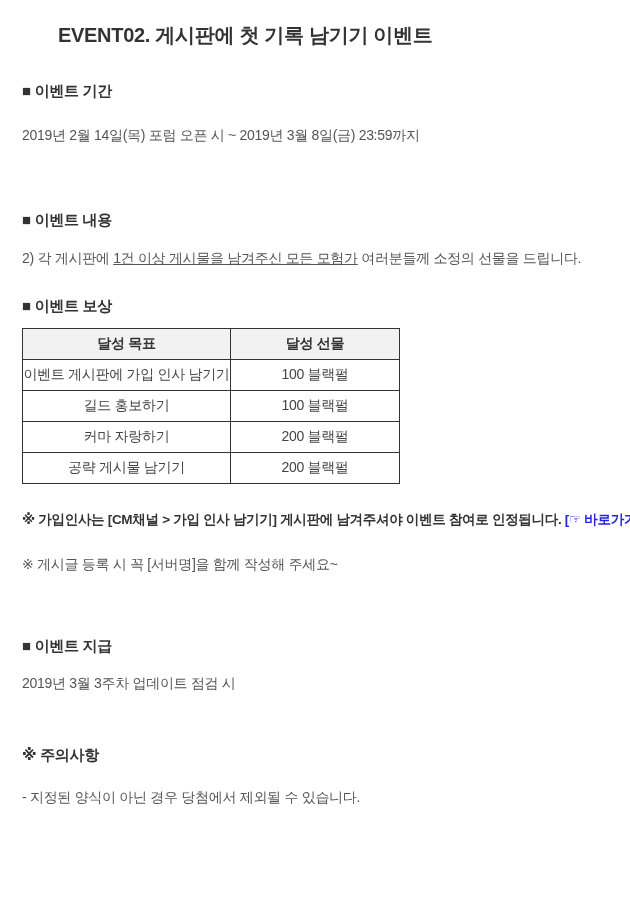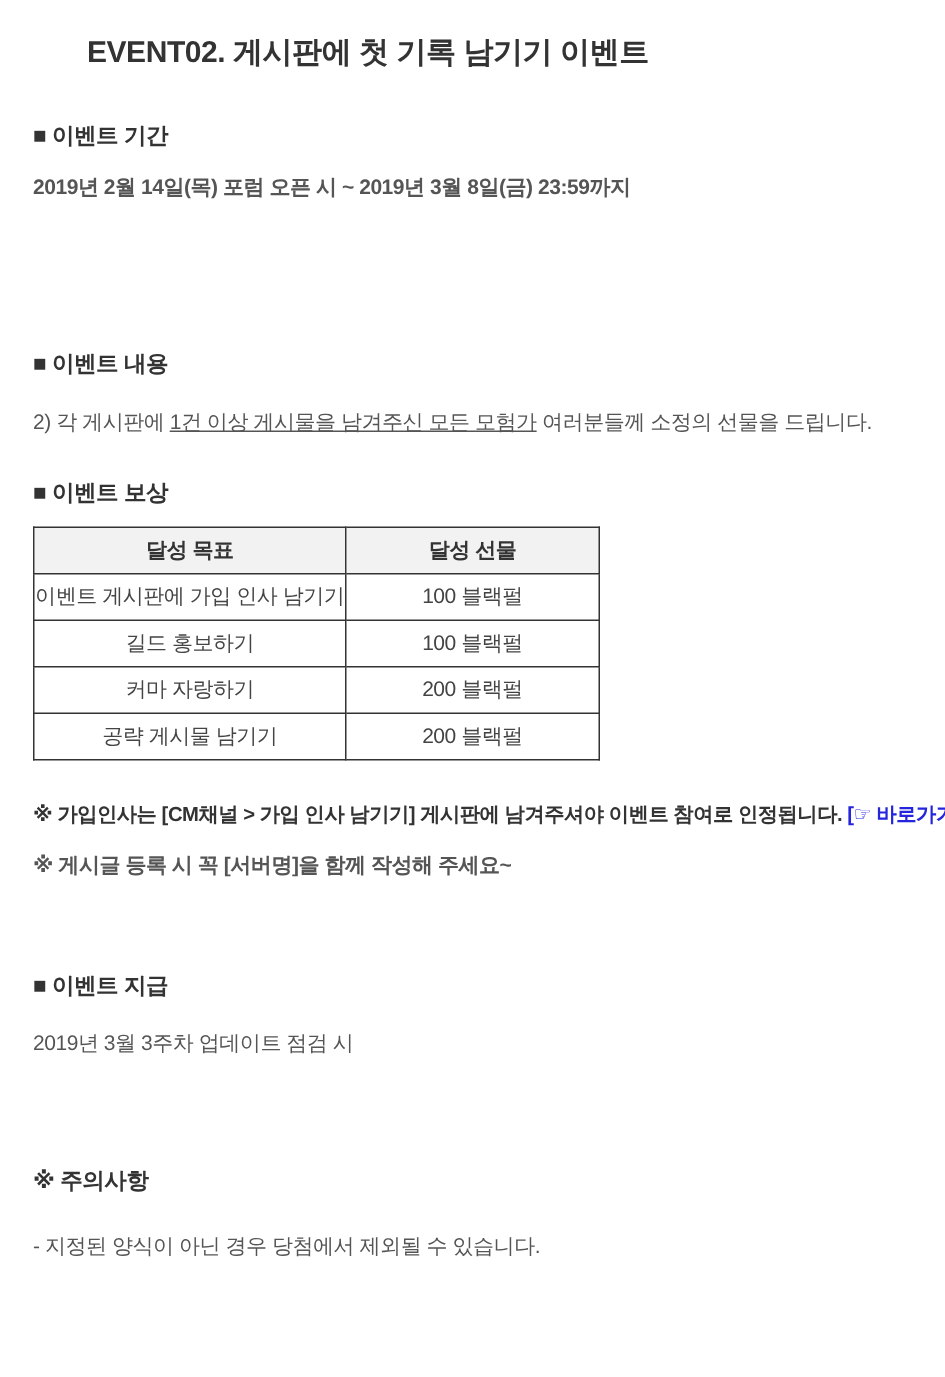--- a/index.html
+++ b/index.html
@@ -24,29 +24,29 @@
     color:var(--c-heading);white-space:nowrap;margin-left:36px;
   }
   h2.sec{
     font-size:15px;line-height:20px;font-weight:bold;
     color:var(--c-heading);white-space:nowrap;
   }
   p.body-line{
     font-size:14px;line-height:20px;white-space:nowrap;
   }
   .mt-sec1{margin-top:33px;}
-  .mt-body{margin-top:13px;font-weight:bold;}
+  .mt-body{margin-top:24px;}
   .mt-sec{margin-top:28px;}
   .mt-p1{margin-top:22px;}
   .mt-p2{margin-top:18px;}
   .mt-p3{margin-top:17px;}
   .mt-p4{margin-top:22px;}
   .mt-notice1{margin-top:26px;}
   .mt-sec-payout{margin-top:62px;}
-  .mt-sec-caution{margin-top:73px;}
+  .mt-sec-caution{margin-top:52px;}
   .underlined{text-decoration:underline;}
   table.reward{
     margin-top:12px;
     border-collapse:collapse;
     width:377px;
     table-layout:fixed;
     padding-left:28px;
   }
   table.reward col.c1{width:208px;}
   table.reward col.c2{width:169px;}
@@ -77,21 +77,21 @@
 </head>
 <body>
 
 <div class="page">
 
   <h1 class="title">EVENT02. 게시판에 첫 기록 남기기 이벤트</h1>
 
   <h2 class="sec mt-sec1">■ 이벤트 기간</h2>
   <p class="body-line mt-body">2019년 2월 14일(목) 포럼 오픈 시 ~ 2019년 3월 8일(금) 23:59까지</p>
 
-  <h2 class="sec" style="margin-top:99px;">■ 이벤트 내용</h2>
+  <h2 class="sec" style="margin-top:65px;">■ 이벤트 내용</h2>
   <p class="body-line mt-p2"><span>2) 각 게시판에 </span><span class="underlined">1건 이상 게시물을 남겨주신 모든 모험가</span><span> 여러분들께 소정의 선물을 드립니다.</span></p>
 
   <h2 class="sec mt-sec">■ 이벤트 보상</h2>
 
   <table class="reward">
     <colgroup>
         <col class="c1">
         <col class="c2">
       </colgroup>
     <thead>

